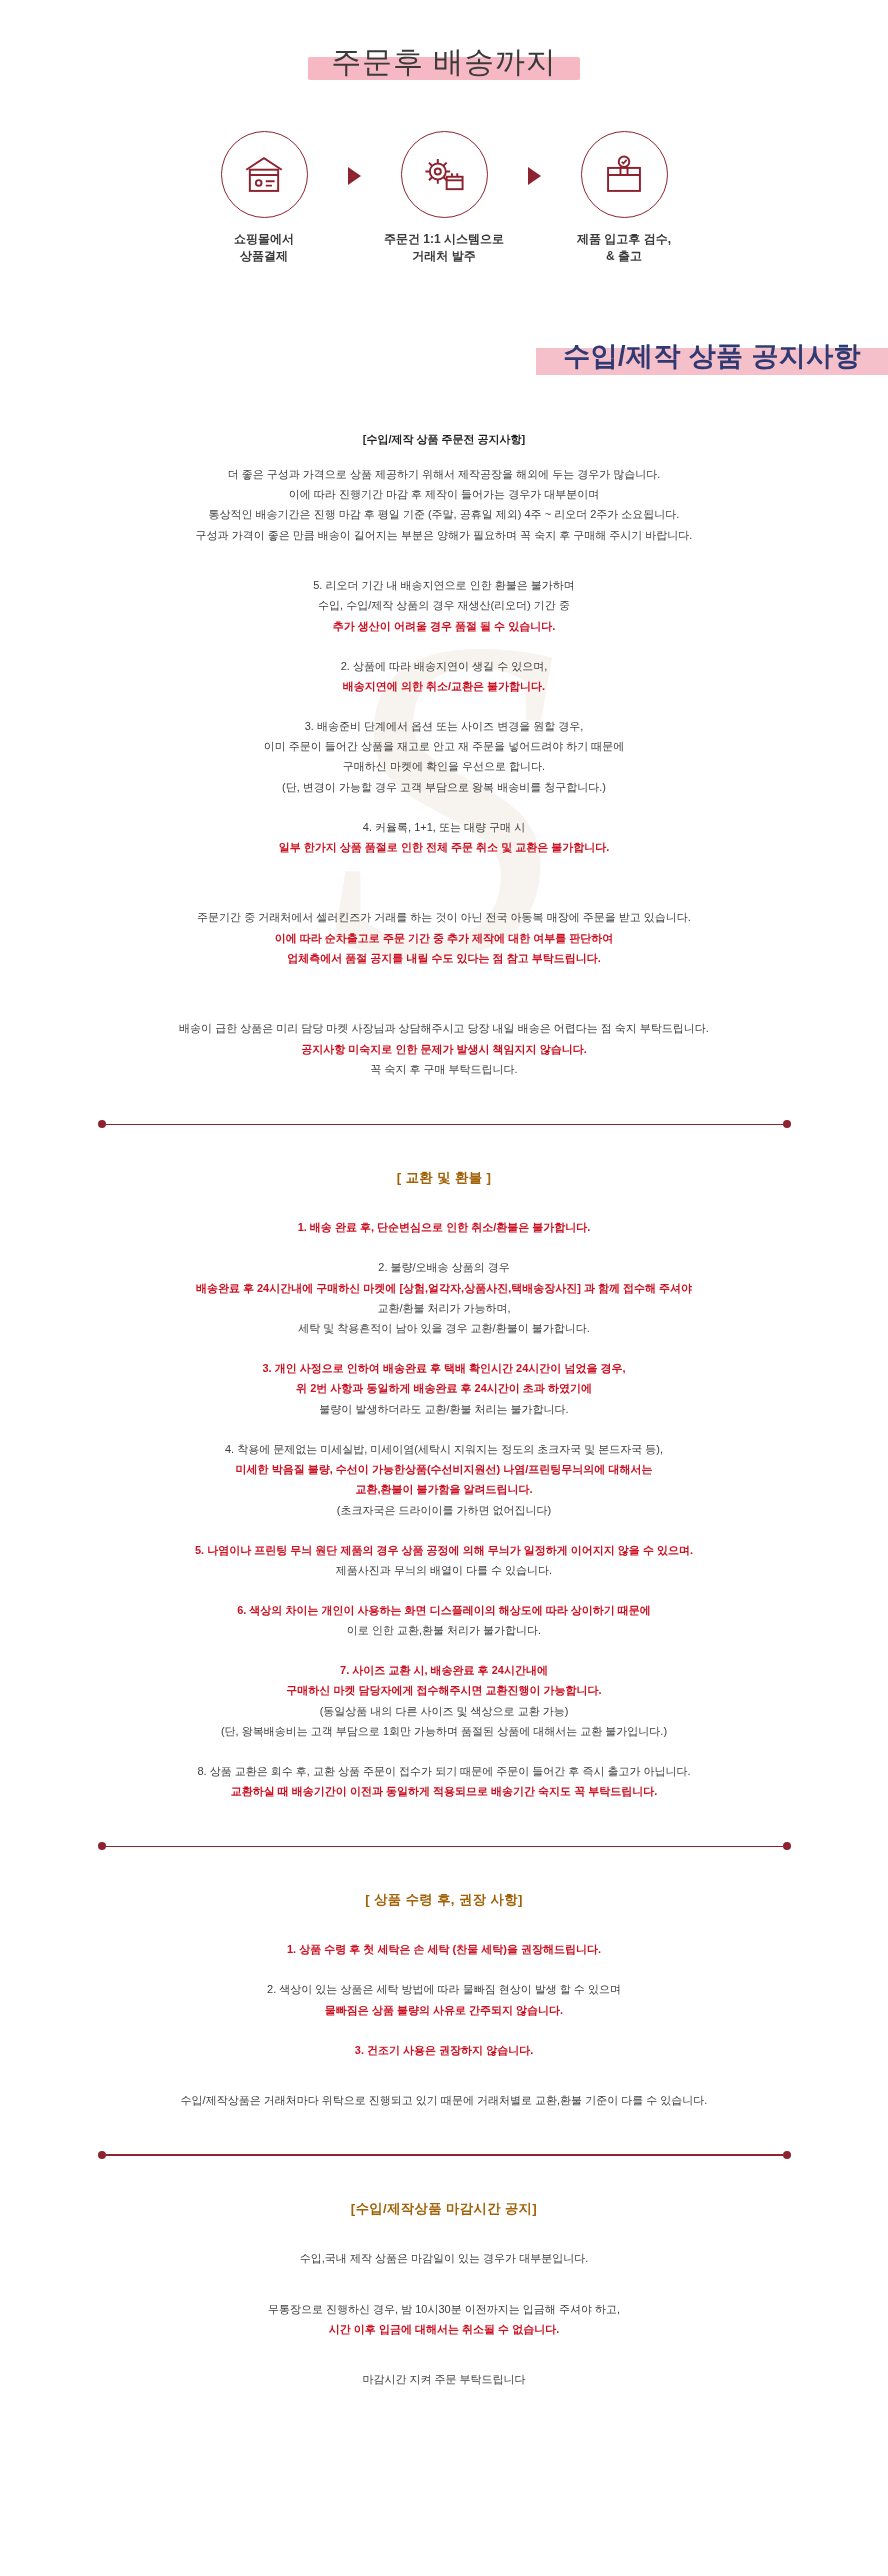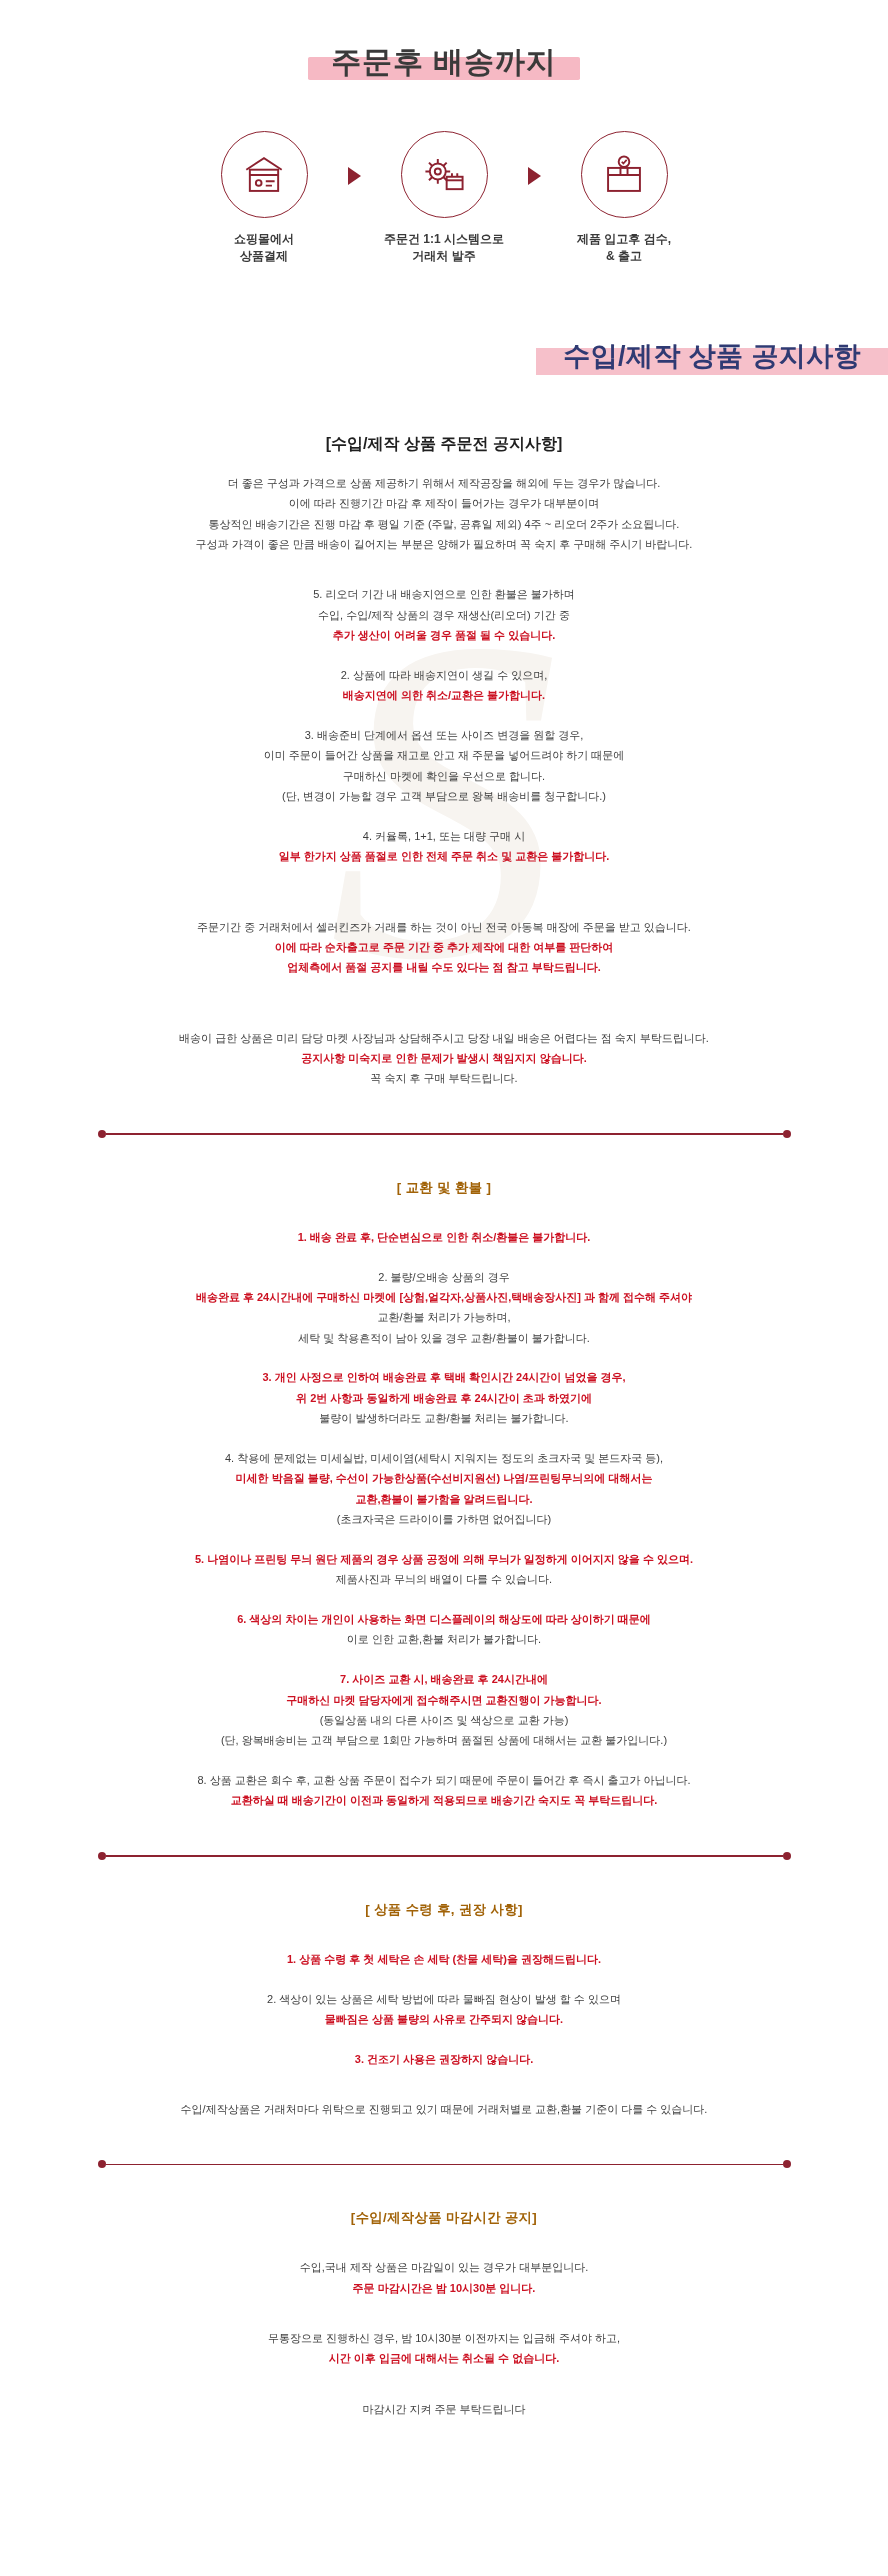--- a/index.html
+++ b/index.html
@@ -55,21 +55,21 @@
     top: 19.5px;
     height: 23px;
     background: #f6b9c4;
     z-index: 0;
     border-radius: 1.8px;
   }
   .banner .txt {
     position: relative;
     z-index: 1;
     font-size: 30px;
-    font-weight: bold;
+    font-weight: normal;
     letter-spacing: 0.9px;
     color: #3a3a3a;
   }
 
   
   .steps {
     display: flex;
     justify-content: center;
     align-items: flex-start;
     gap: 8px;
@@ -142,21 +142,21 @@
     font-size: 11px;
     line-height: 1.85;
     color: #3d3d3d;
   }
   .block.sp-top-lg { margin-top: 50px; }
   .block.sp-top-md { margin-top: 30px; }
   .block.sp-top-sm { margin-top: 19.5px; }
 
   .b-title {
     font-weight: bold;
-    font-size: 16px;
+    font-size: 11px;
     color: #1f1f1f;
     margin-bottom: 14px;
   }
   .line { display: block; }
   .red  { color: #cc1122; font-weight: bold; }
 
   
   .divider {
     width: 693px;
     margin: 41px auto;
@@ -391,21 +391,20 @@
     <div class="divider">
       <span class="dot"></span>
       <span class="bar"></span>
       <span class="dot"></span>
     </div>
 
     <div class="sec-head">[수입/제작상품 마감시간 공지]</div>
 
     <div class="block sp-top-md">
       <span class="line">수입,국내 제작 상품은 마감일이 있는 경우가 대부분입니다.</span>
-      <span class="line red">주문 마감시간은 밤 10시30분 입니다.</span>
     </div>
 
     <div class="block sp-top-md">
       <span class="line">무통장으로 진행하신 경우, 밤 10시30분 이전까지는 입금해 주셔야 하고,</span>
       <span class="line red">시간 이후 입금에 대해서는 취소될 수 없습니다.</span>
     </div>
 
     <div class="block sp-top-md">
       <span class="line">마감시간 지켜 주문 부탁드립니다</span>
     </div>

